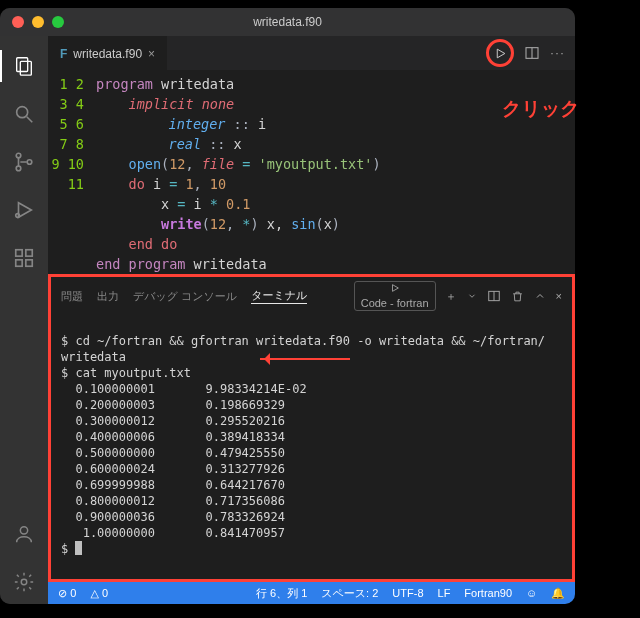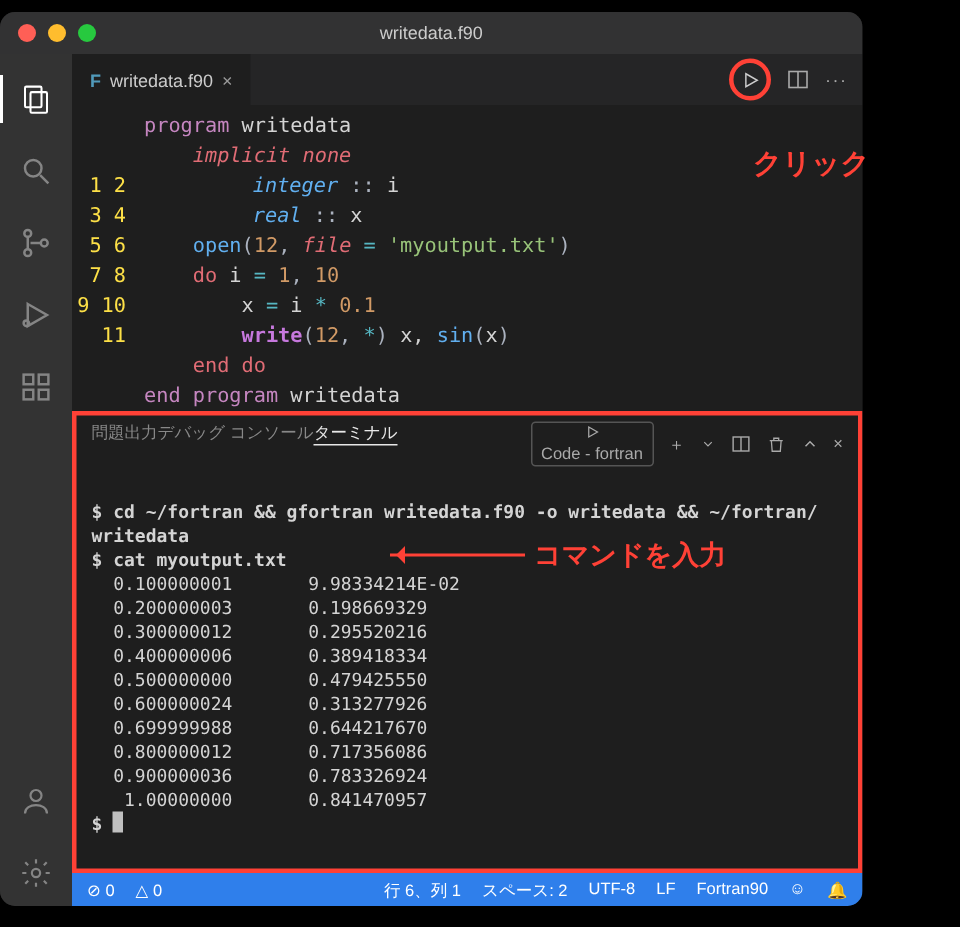--- a/index.html
+++ b/index.html
@@ -79,23 +79,22 @@
   }
   .editor {
     flex: 1; display: flex;
     font-family: Menlo, Consolas, monospace;
     font-size: 13.5px; line-height: 20px;
     background: #1e1e1e;
     overflow: hidden;
   }
   .gutter {
     width: 48px; text-align: right;
-    color: #fde047; padding: 4px 12px 0 0;
+    color: #84cc16; padding: 4px 12px 0 0;
     user-select: none;
-    margin-top: 40px;
   }
   .code { padding: 4px 0 0 0; color: #d4d4d4; white-space: pre; }
   .kw-prog { color: #c586c0; }
   .kw-impl { color: #e06c75; font-style: italic; }
   .kw-type { color: #61afef; font-style: italic; margin-left: 40px; }
   .kw-file { color: #e06c75; font-style: italic; }
   .kw-ctrl { color: #e06c75; }
   .punct { color: #abb2bf; }
   .ident { color: #d4d4d4; }
   .num { color: #d19a66; }
@@ -104,40 +103,40 @@
   .fn2 { color: #c678dd; font-weight: bold; }
   .op { color: #56b6c2; }
 
   .panel {
     border-top: 1px solid #000;
     background: #1e1e1e;
     border: 3px solid #ff4136;
     display: flex; flex-direction: column;
   }
   .panel-tabs {
-    display: flex; align-items: flex-start;
-    padding: 4px 10px; 
+    display: flex; align-items: center;
+    padding: 4px 10px; gap: 14px;
     color: #888; font-size: 11px;
   }
   .panel-tabs .ptab.active { color: #e7e7e7; border-bottom: 1px solid #e7e7e7; }
   .panel-tabs .spacer { flex: 1; }
   .panel-actions { display: flex; align-items: center; gap: 10px; color: #aaa; font-size: 11px; }
   .panel-actions .code-fortran {
     border: 1px solid #555; padding: 1px 6px; border-radius: 3px;
     display: flex; align-items: center; gap: 4px; flex-direction: column;
   }
   .terminal {
     font-family: Menlo, Consolas, monospace;
     font-size: 12px; line-height: 16px;
     color: #d4d4d4;
     padding: 2px 10px 6px 10px;
     white-space: pre;
     position: relative;
   }
-  .prompt { color: #d4d4d4; font-weight: bold; }
+  .prompt { color: #d4d4d4; }
   .cursor {
     display: inline-block; width: 7px; height: 14px;
     background: #c0c0c0; vertical-align: -2px;
   }
   .statusbar {
     height: 22px; background: #2f7feb;
     display: flex; align-items: center;
     color: #fff; font-size: 11px;
     padding: 0 10px; gap: 14px;
   }
@@ -351,14 +350,13 @@
         <span>🔔</span>
       </div>
 
     </div>
   </div>
 </div>
 
 <div class="annot-click" style="left:502px; top:96px;">クリック</div>
 <div class="annot-cmd" style="left:260px; top:358px;">
   <span class="annot-arrow-l"></span>
-  <span>コマンドを入力</span>
 </div>
 
 </body></html>

